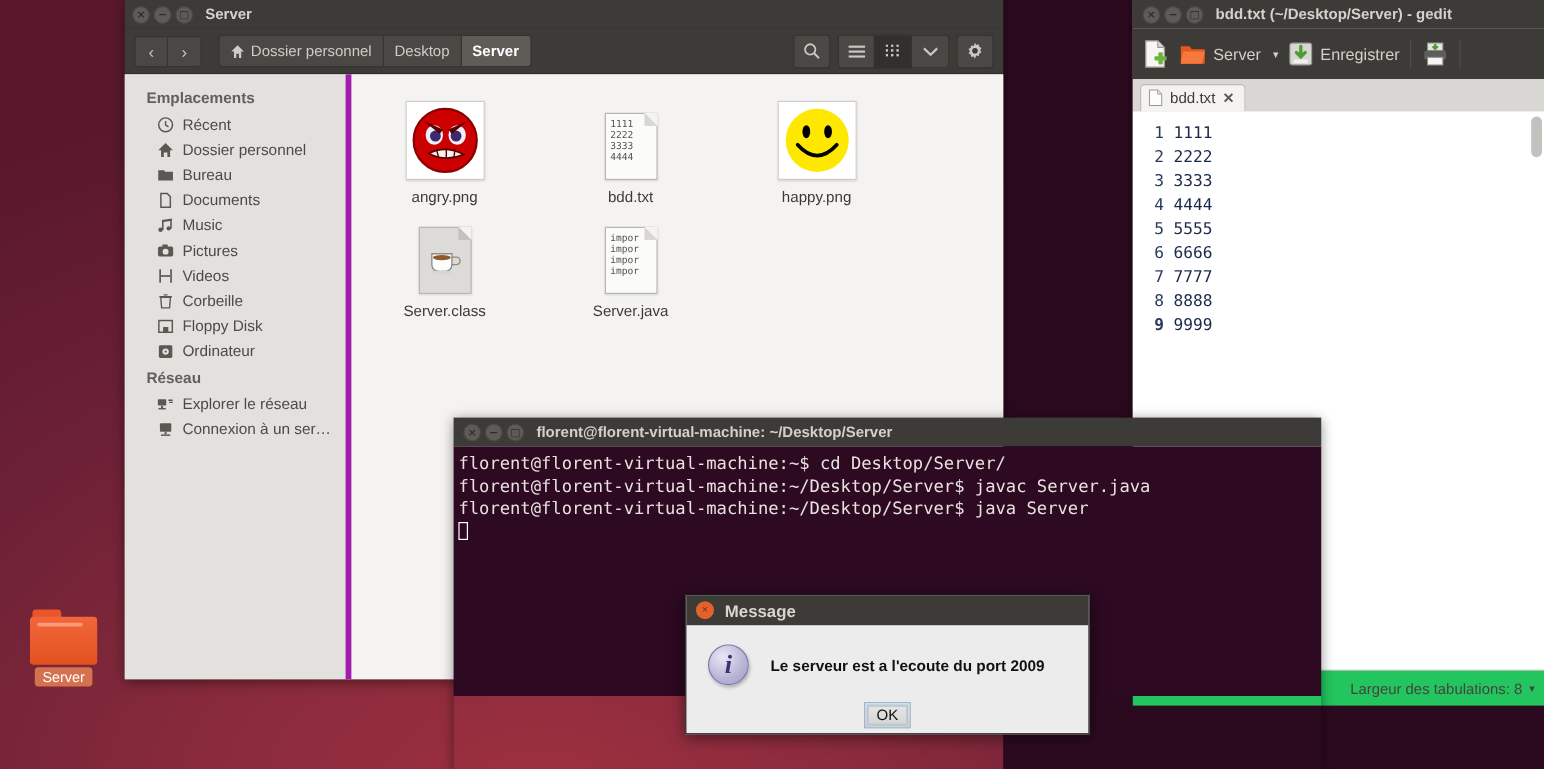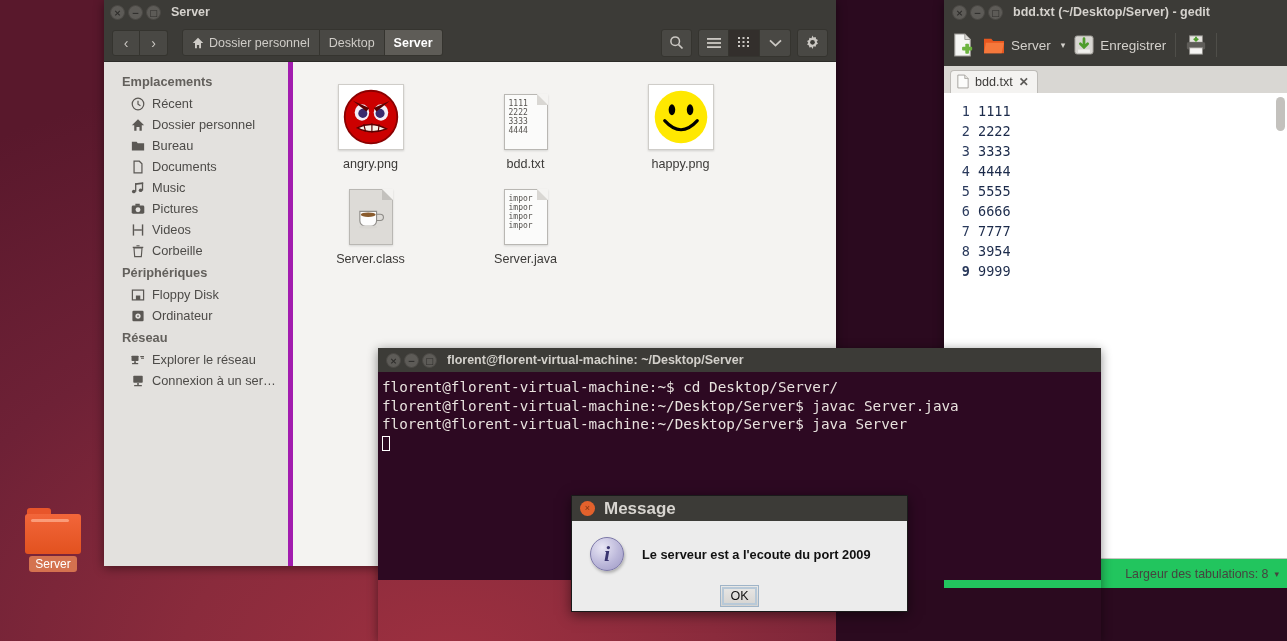--- a/index.html
+++ b/index.html
@@ -208,21 +208,21 @@
   
   #dialog {
     position:absolute; left:571px; top:495px; width:337px; height:117px;
     background:#ececec; border:1px solid #1a1a1a;
     box-shadow:0 3px 12px rgba(0,0,0,.5);
   }
   #dlg-title {
     height:25px; background:#3c3b37; display:flex; align-items:center;
     padding-left:8px; gap:9px;
   }
-  #dlg-title .lbl { color:#d8d5d0; font-size:17px; font-weight:bold; }
+  #dlg-title .lbl { color:#d8d5d0; font-size:14px; font-weight:bold; }
   .dlg-close {
     width:15px; height:15px; border-radius:50%;
     background:#e2612c; color:#7d3312; font-size:9px; line-height:15px;
     text-align:center; cursor:pointer;
   }
   #dlg-body { display:flex; align-items:center; padding:16px 0 0 18px; gap:18px; }
   .info-icon {
     width:34px; height:34px; border-radius:50%;
     background:radial-gradient(circle at 35% 30%, #e9e7f5 0%, #bcb8da 55%, #9d98c4 100%);
     border:1px solid #7d79a8;
@@ -417,21 +417,20 @@
           <svg width="14" height="14" viewBox="0 0 16 16">
               <g fill="none" stroke="#5b5854" stroke-width="1.3">
                 <path d="M3.4 4.4h9.2L11.8 14.4H4.2z"></path>
                 <path d="M2 3.8h12M6.2 2h3.6"></path>
               </g>
             </svg>
         </span>
         <span>Corbeille</span>
       </div>
 
-      <div class="places-head">Périphériques</div>
 
       <div class="place">
         <span class="pi">
           <svg width="14" height="14" viewBox="0 0 16 16">
               <rect x="1.6" y="2.4" width="12.8" height="11.2" fill="none" stroke="#5b5854" stroke-width="1.4"></rect>
               <rect x="5.6" y="8.6" width="5" height="5" fill="#5b5854"></rect>
             </svg>
         </span>
         <span>Floppy Disk</span>
       </div>
@@ -642,21 +641,21 @@
     <div class="codeline">
         <span class="lnum">6</span>
         <span>6666</span>
       </div>
     <div class="codeline">
         <span class="lnum">7</span>
         <span>7777</span>
       </div>
     <div class="codeline">
         <span class="lnum">8</span>
-        <span>3954</span>
+        <span>8888</span>
       </div>
     <div class="codeline">
         <span class="lnum cur">9</span>
         <span>9999</span>
       </div>
     <div id="gedit-scroll"></div>
   </div>
 
   <div id="gedit-status">
     <span>Largeur des tabulations: 8</span>

